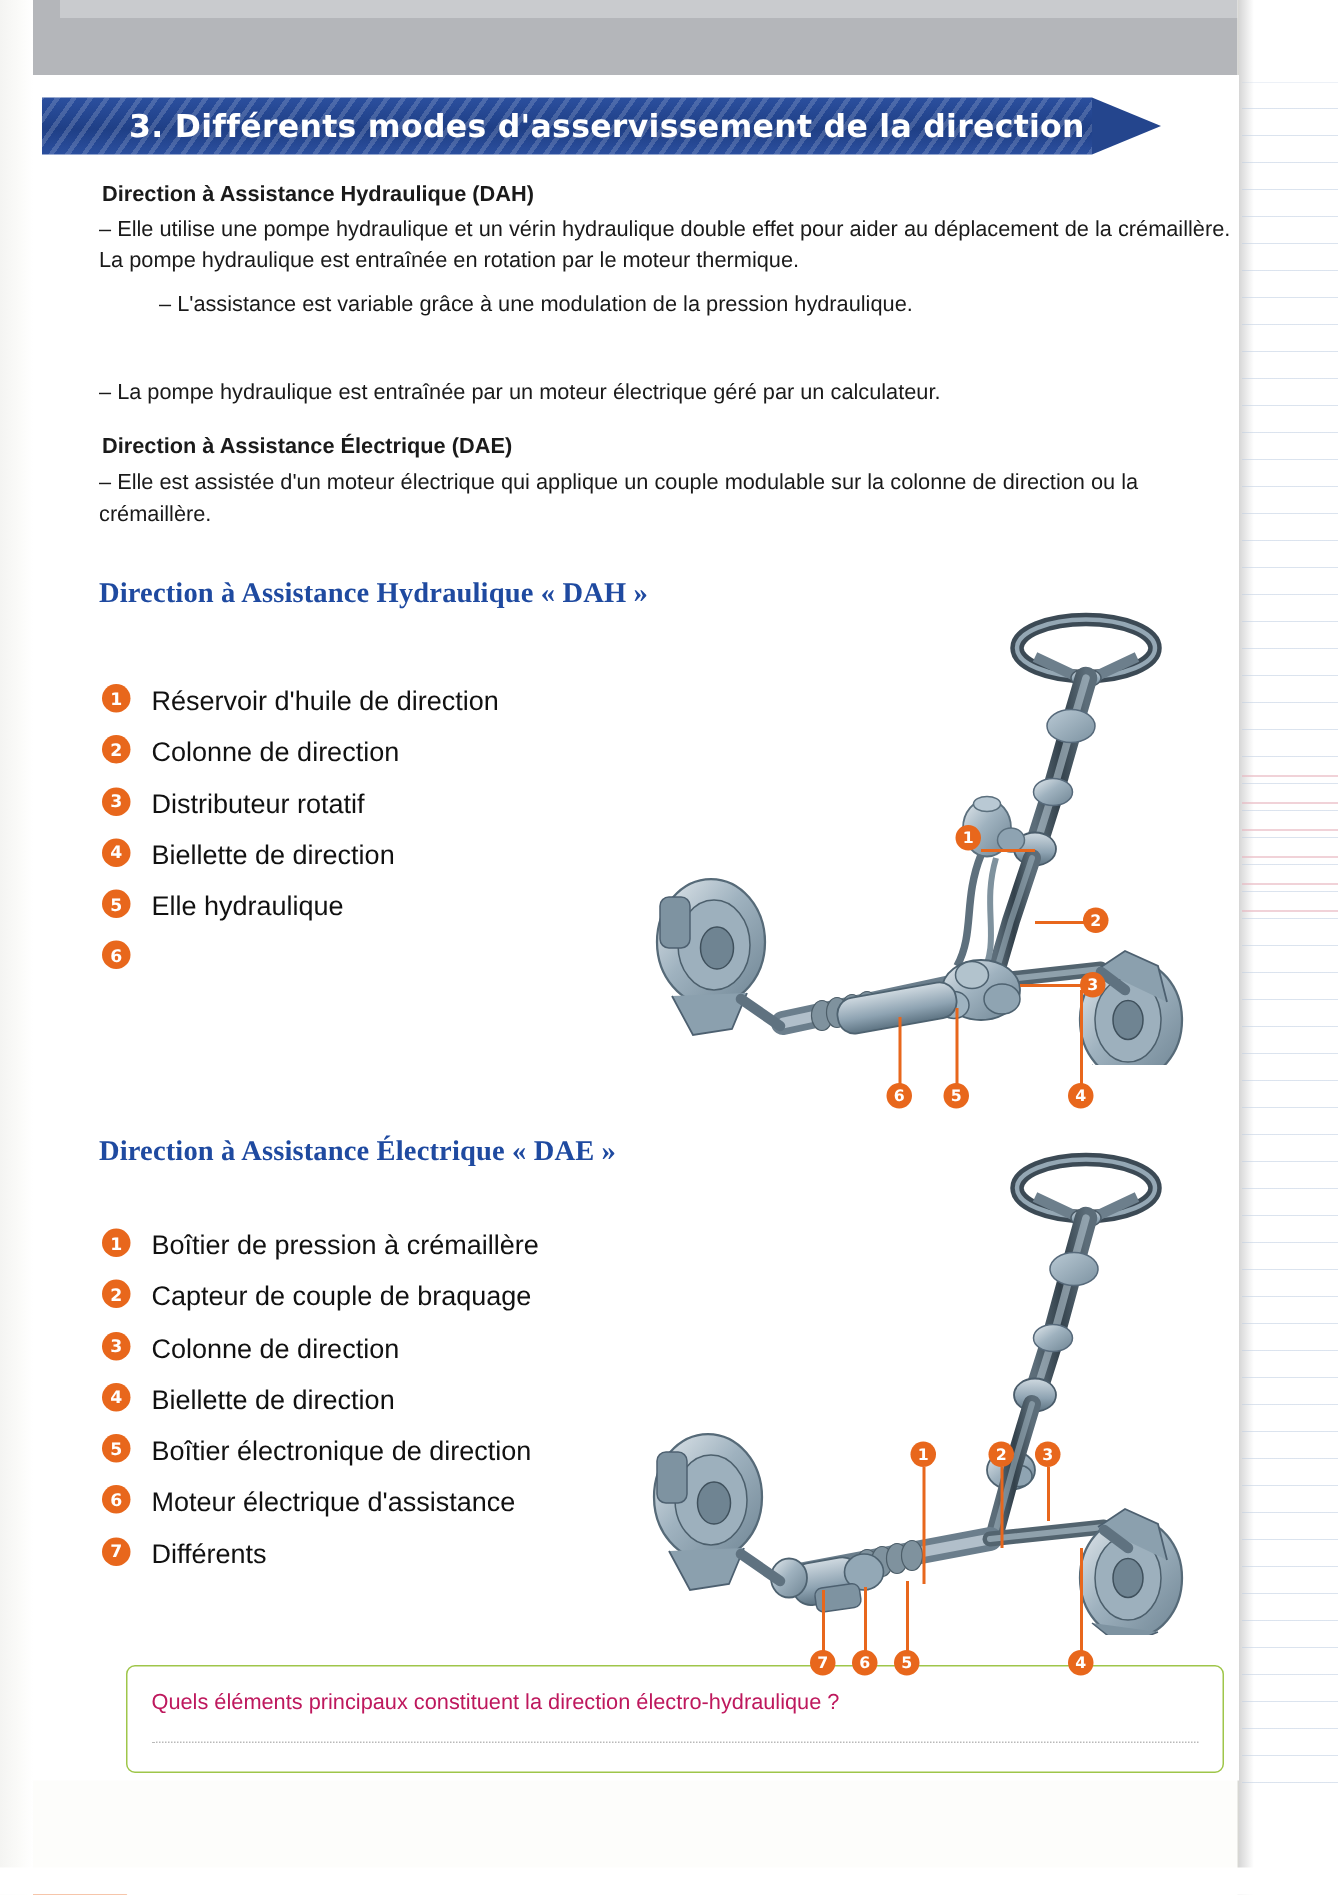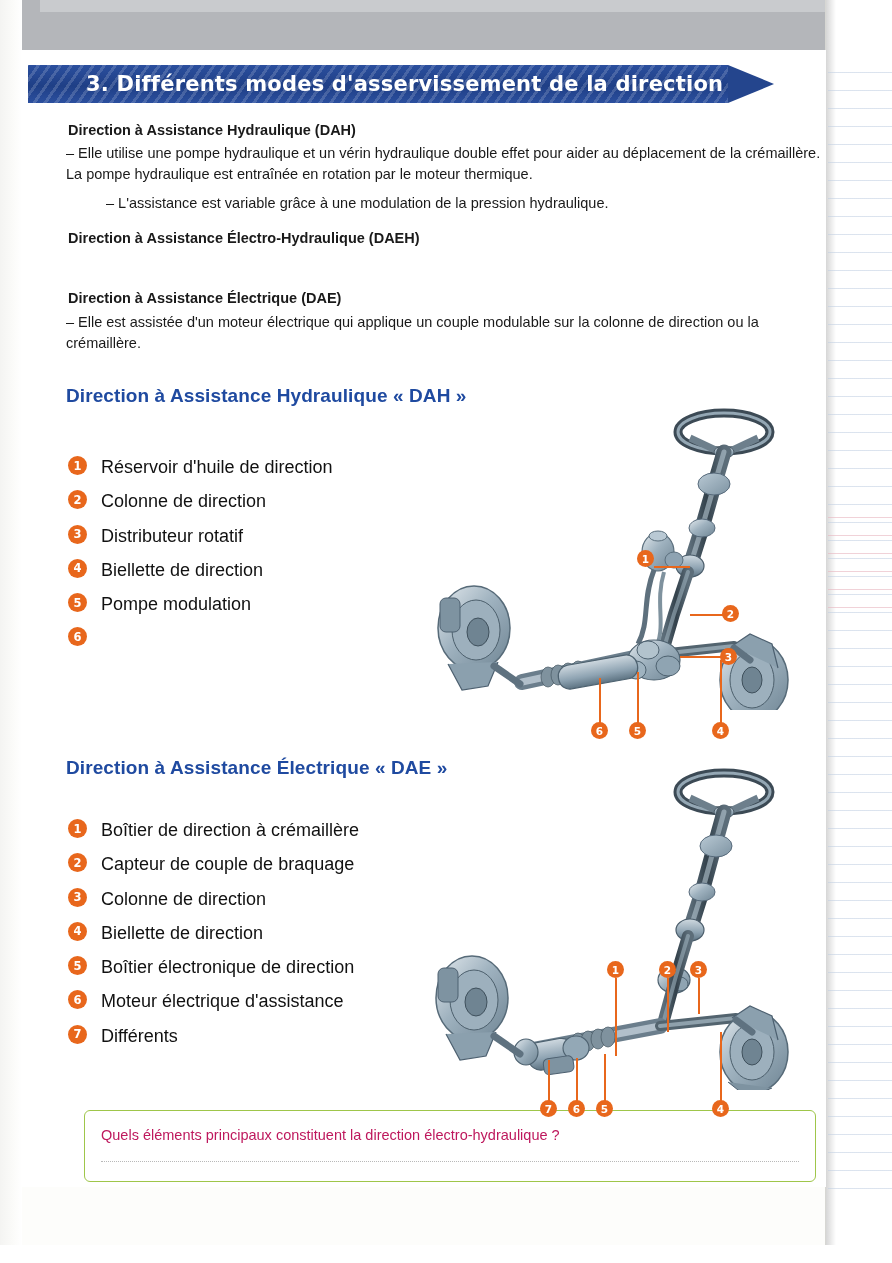--- a/index.html
+++ b/index.html
@@ -144,21 +144,21 @@
     line-height: 1.45;
     font-family: "Liberation Sans", sans-serif;
   }
 
   
   .subhead {
     position: absolute;
     color: #1f4aa0;
     font-size: 19px;
     font-weight: bold;
-    font-family: Liberation Sans, sans-serif;
+    font-family: Liberation Serif, serif;
     letter-spacing: 0.1px;
     text-align: center;
   }
 
   
   .legend { position: absolute; }
   .legend-row {
     display: flex;
     align-items: flex-start;
     margin-bottom: 10px;
@@ -275,22 +275,22 @@
       <div class="banner-arrow"></div>
       <div class="banner-title">3. Différents modes d'asservissement de la direction</div>
     </div>
 
     <div class="txt-block para" style="left:44px; top:93px; width:762px;">– Elle utilise une pompe hydraulique et un vérin hydraulique double effet pour aider au déplacement de la crémaillère. La pompe hydraulique est entraînée en rotation par le moteur thermique.</div>
 
     <div class="txt-block lead" style="left:46px; top:72px; width:740px;">Direction à Assistance Hydraulique (DAH)</div>
 
     <div class="txt-block para" style="left:44px; top:143px; width:762px;margin-left:40px;">– L'assistance est variable grâce à une modulation de la pression hydraulique.</div>
 
-    <div class="txt-block lead" style="left:46px; top:180px; width:740px;">Direction à Assistance Électro-Hydraulique (DAEH)</div>
-
+
+    <div class="txt-block para" style="left:44px; top:202px; width:762px;">– La pompe hydraulique est entraînée par un moteur électrique géré par un calculateur.</div>
 
     <div class="txt-block para" style="left:44px; top:262px; width:762px;">– Elle est assistée d'un moteur électrique qui applique un couple modulable sur la colonne de direction ou la crémaillère.</div>
 
     <div class="txt-block lead" style="left:46px; top:240px; width:740px;">Direction à Assistance Électrique (DAE)</div>
 
     <div class="subhead" style="left:44px; top:335px;">Direction à Assistance Hydraulique « DAH »</div>
 
     <div class="legend" style="left:46px; top:405px; width:360px;">
       <div class="legend-row">
         <div class="bullet">1</div>
@@ -303,21 +303,21 @@
       <div class="legend-row">
         <div class="bullet">3</div>
         <div class="legend-label">Distributeur rotatif</div>
       </div>
       <div class="legend-row">
         <div class="bullet">4</div>
         <div class="legend-label">Biellette de direction</div>
       </div>
       <div class="legend-row">
         <div class="bullet">5</div>
-        <div class="legend-label">Pompe modulation</div>
+        <div class="legend-label">Elle hydraulique</div>
       </div>
       <div class="legend-row">
         <div class="bullet">6</div>
       </div>
     </div>
 
     <div class="illus" style="left:380px; top:310px; width:420px; height:350px;">
       <svg width="420" height="350" viewBox="0 0 420 350" xmlns="http://www.w3.org/2000/svg">
         <defs>
           <linearGradient id="metal1" x1="0" y1="0" x2="1" y2="1">
@@ -432,21 +432,21 @@
 
       <div class="leader" style="left:318px; top:300px; width:1.6px; height:64px;"></div>
       <div class="callout" style="left:310px; top:362px;">4</div>
     </div>
 
     <div class="subhead" style="left:44px; top:707px;">Direction à Assistance Électrique « DAE »</div>
 
     <div class="legend" style="left:46px; top:768px; width:360px;">
       <div class="legend-row">
         <div class="bullet">1</div>
-        <div class="legend-label">Boîtier de direction à crémaillère</div>
+        <div class="legend-label">Boîtier de pression à crémaillère</div>
       </div>
       <div class="legend-row">
         <div class="bullet">2</div>
         <div class="legend-label">Capteur de couple de braquage</div>
       </div>
       <div class="legend-row">
         <div class="bullet">3</div>
         <div class="legend-label">Colonne de direction</div>
       </div>
       <div class="legend-row">

